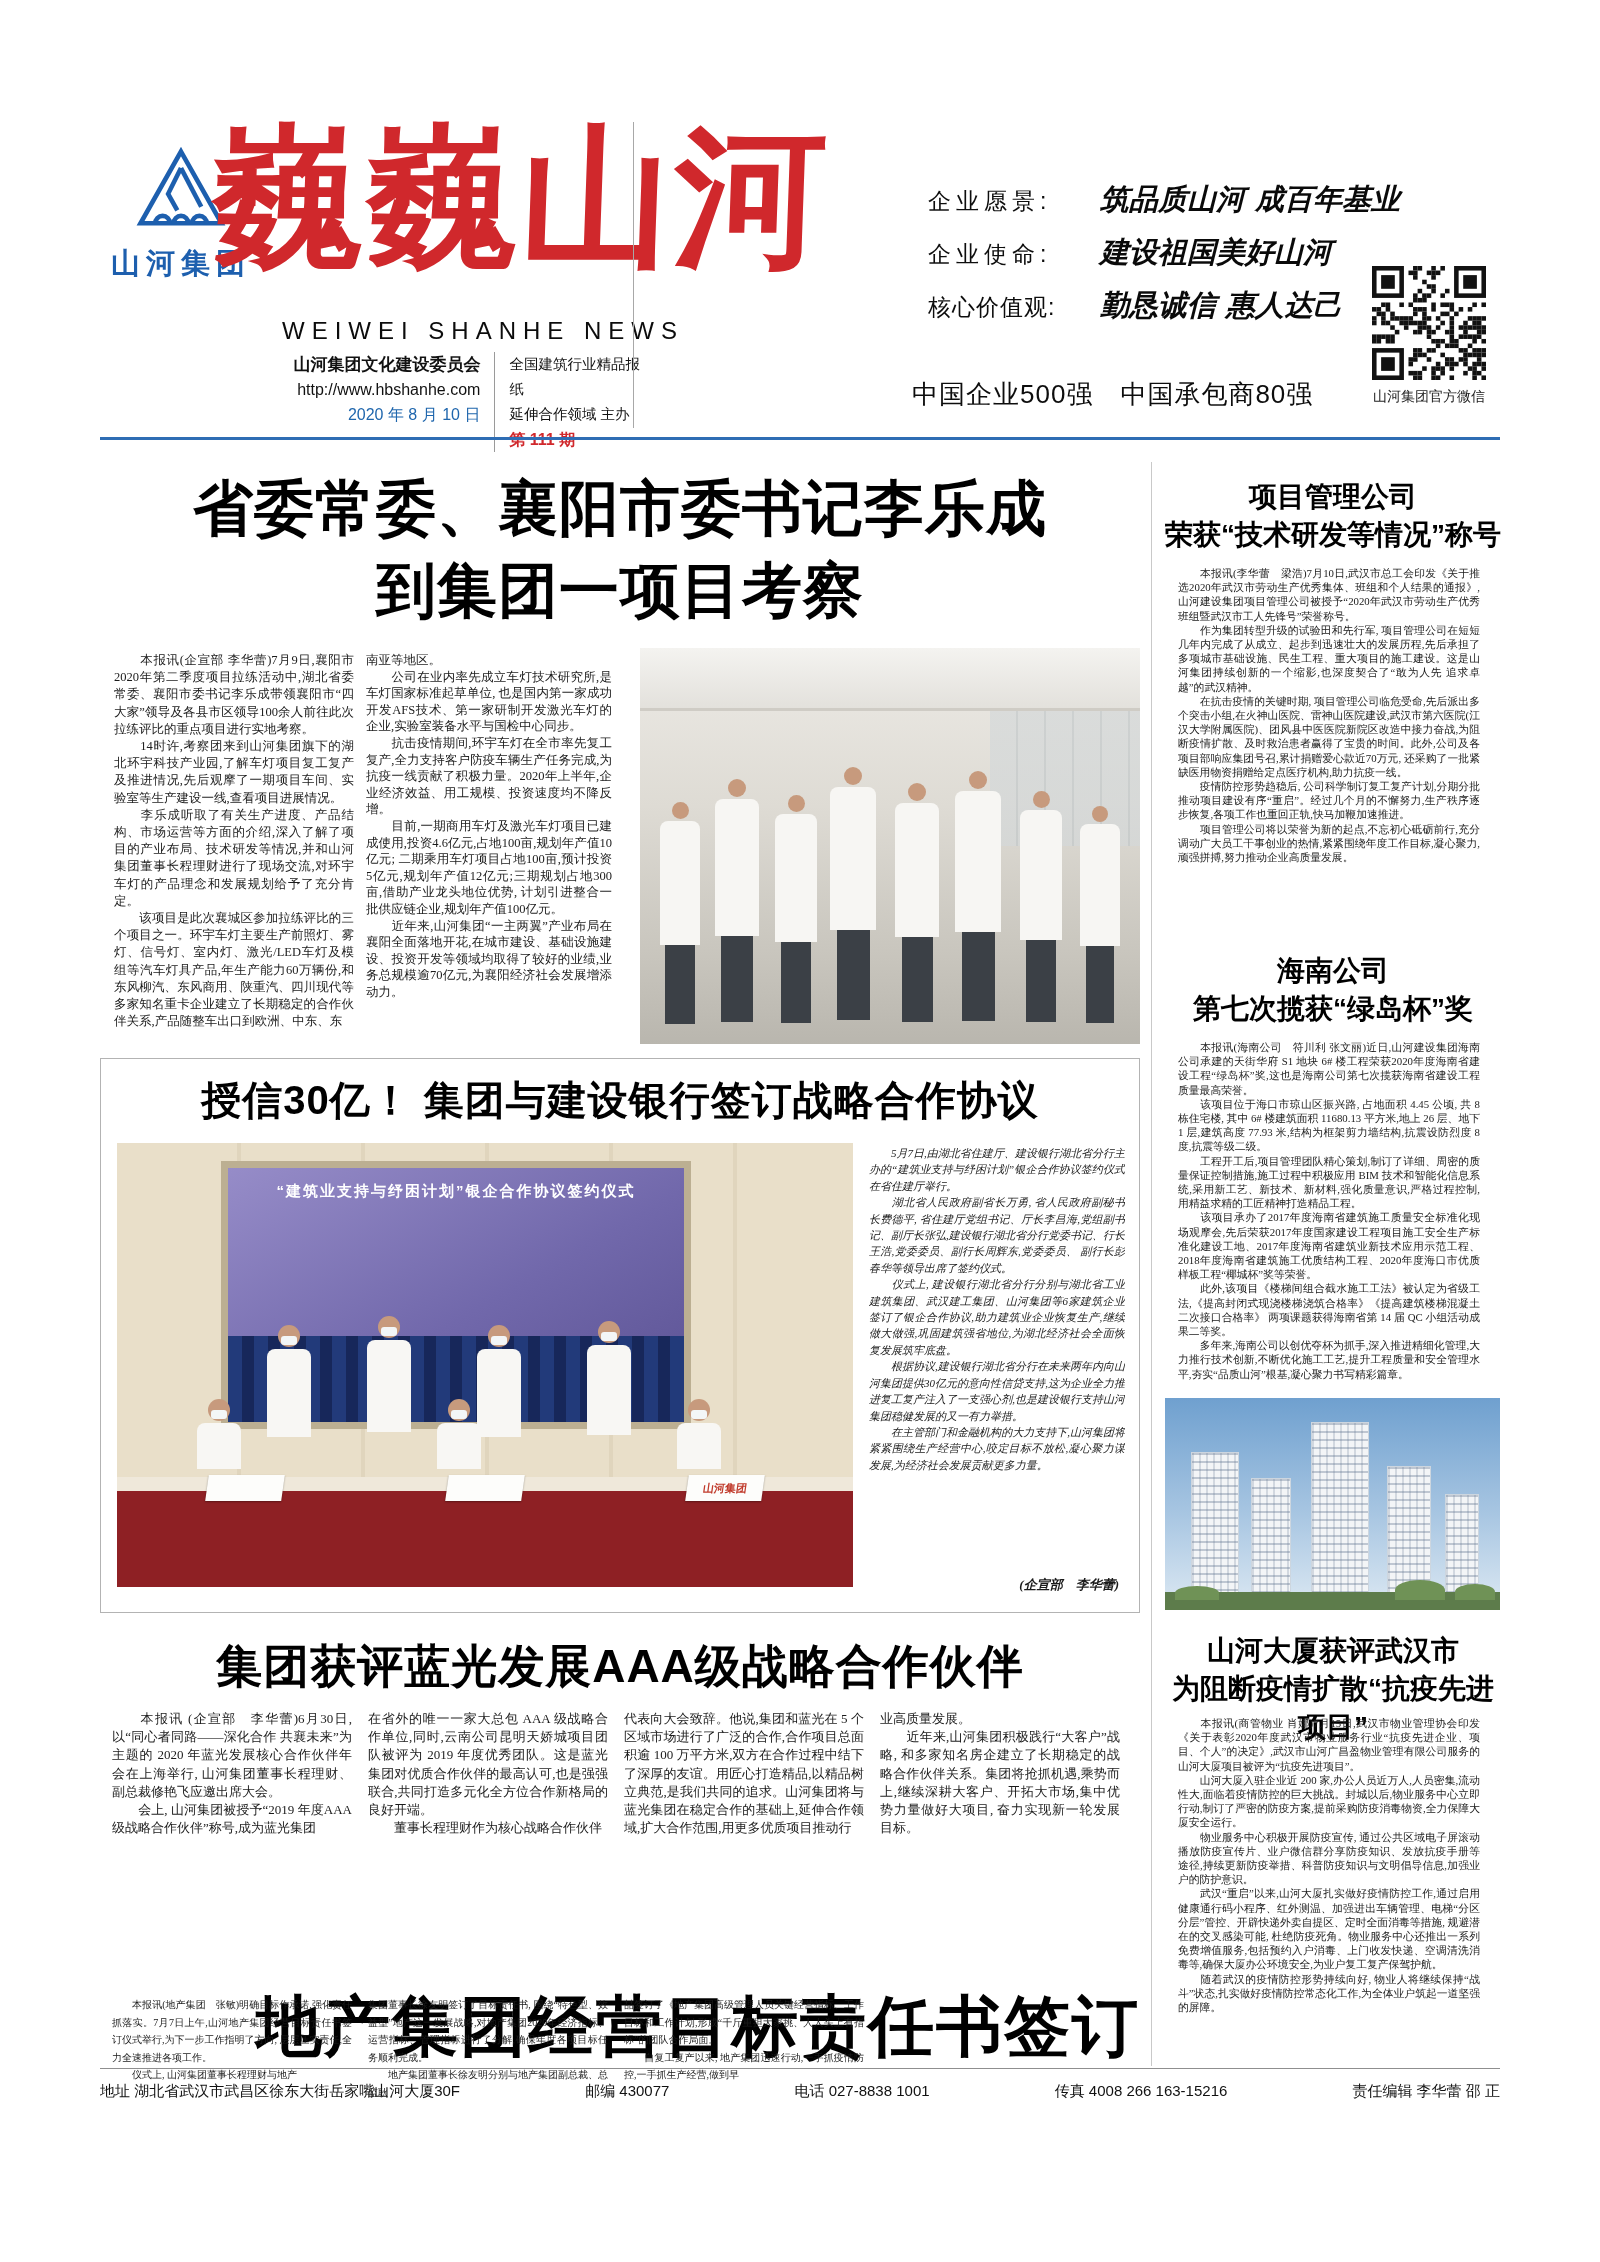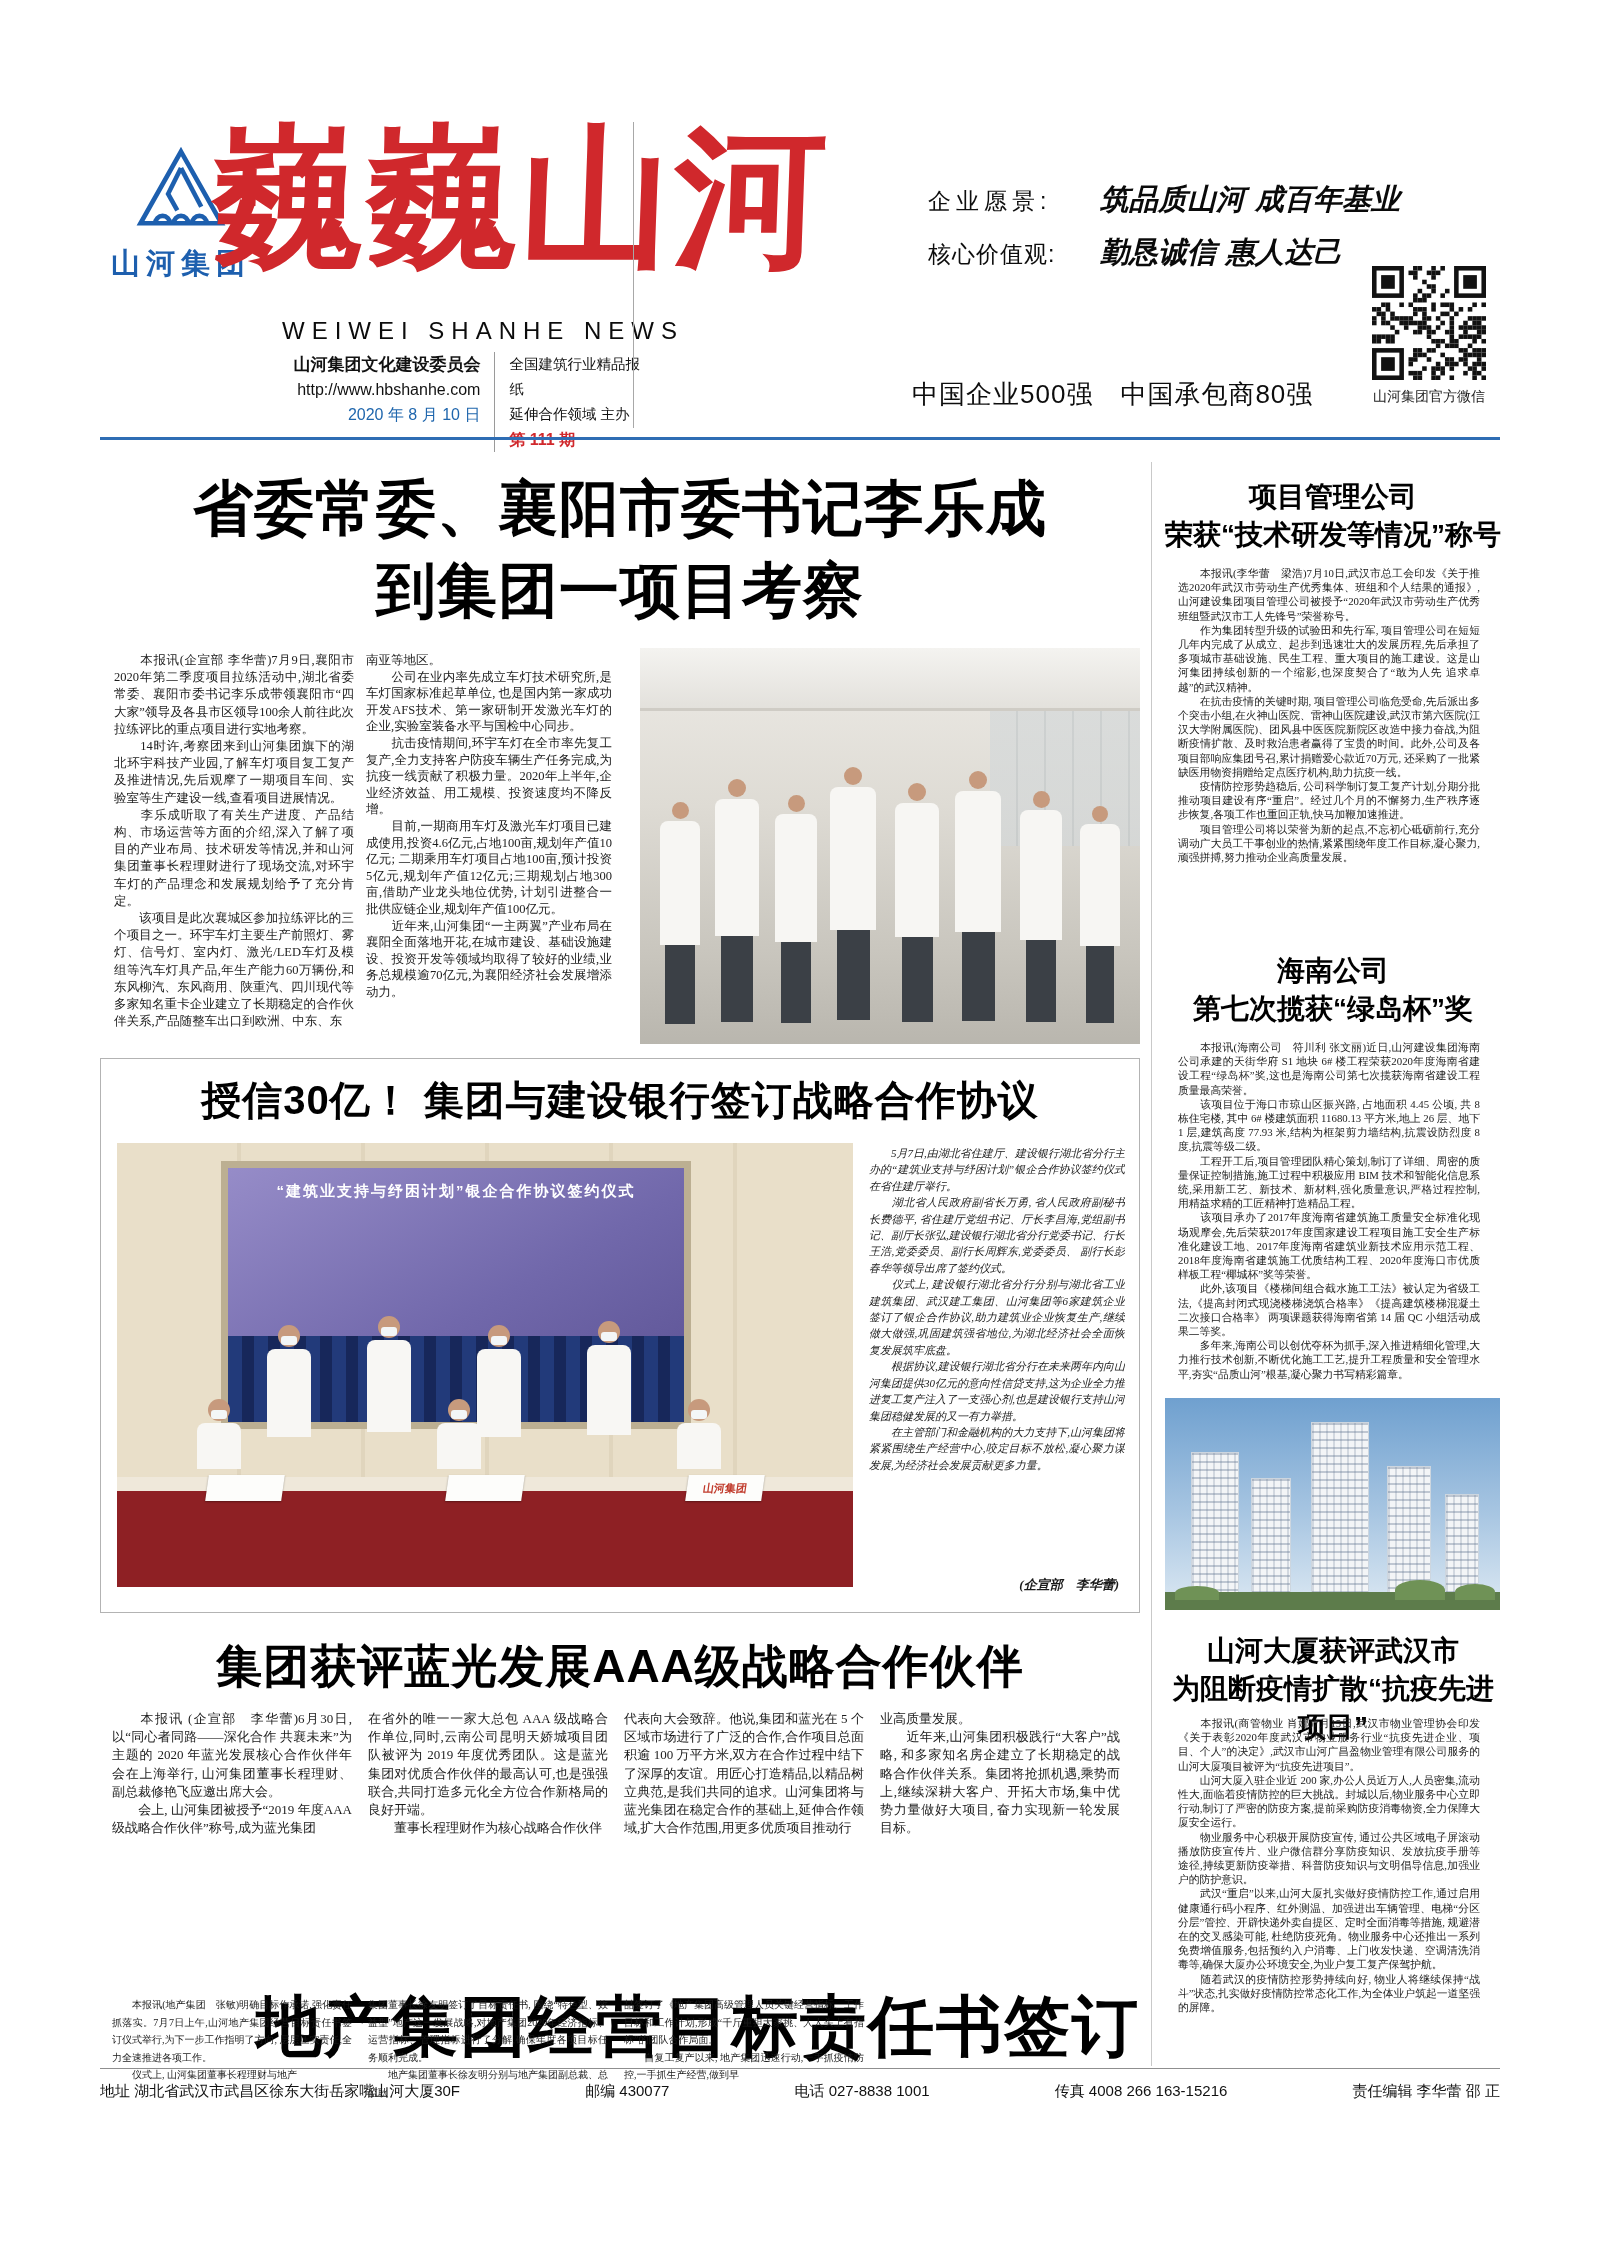--- a/index.html
+++ b/index.html
@@ -126,20 +126,24 @@
       <div class="row issue">第 111 期</div>
     </div>
   </div>
 
   <div class="abs header-vrule"></div>
 
   <div class="abs values">
     <div class="vrow">
       <span class="vlabel">企业愿景:</span>
       <span class="vval">筑品质山河  成百年基业</span>
+    </div>
+    <div class="vrow">
+      <span class="vlabel">企业使命:</span>
+      <span class="vval">建设祖国美好山河</span>
     </div>
     <div class="vrow">
       <span class="vlabel wide">核心价值观:</span>
       <span class="vval">勤恳诚信  惠人达己</span>
     </div>
   </div>
 
   <div class="abs honors">中国企业500强　中国承包商80强</div>
 
   <div class="abs qr"><svg viewBox="0 0 100 100">

